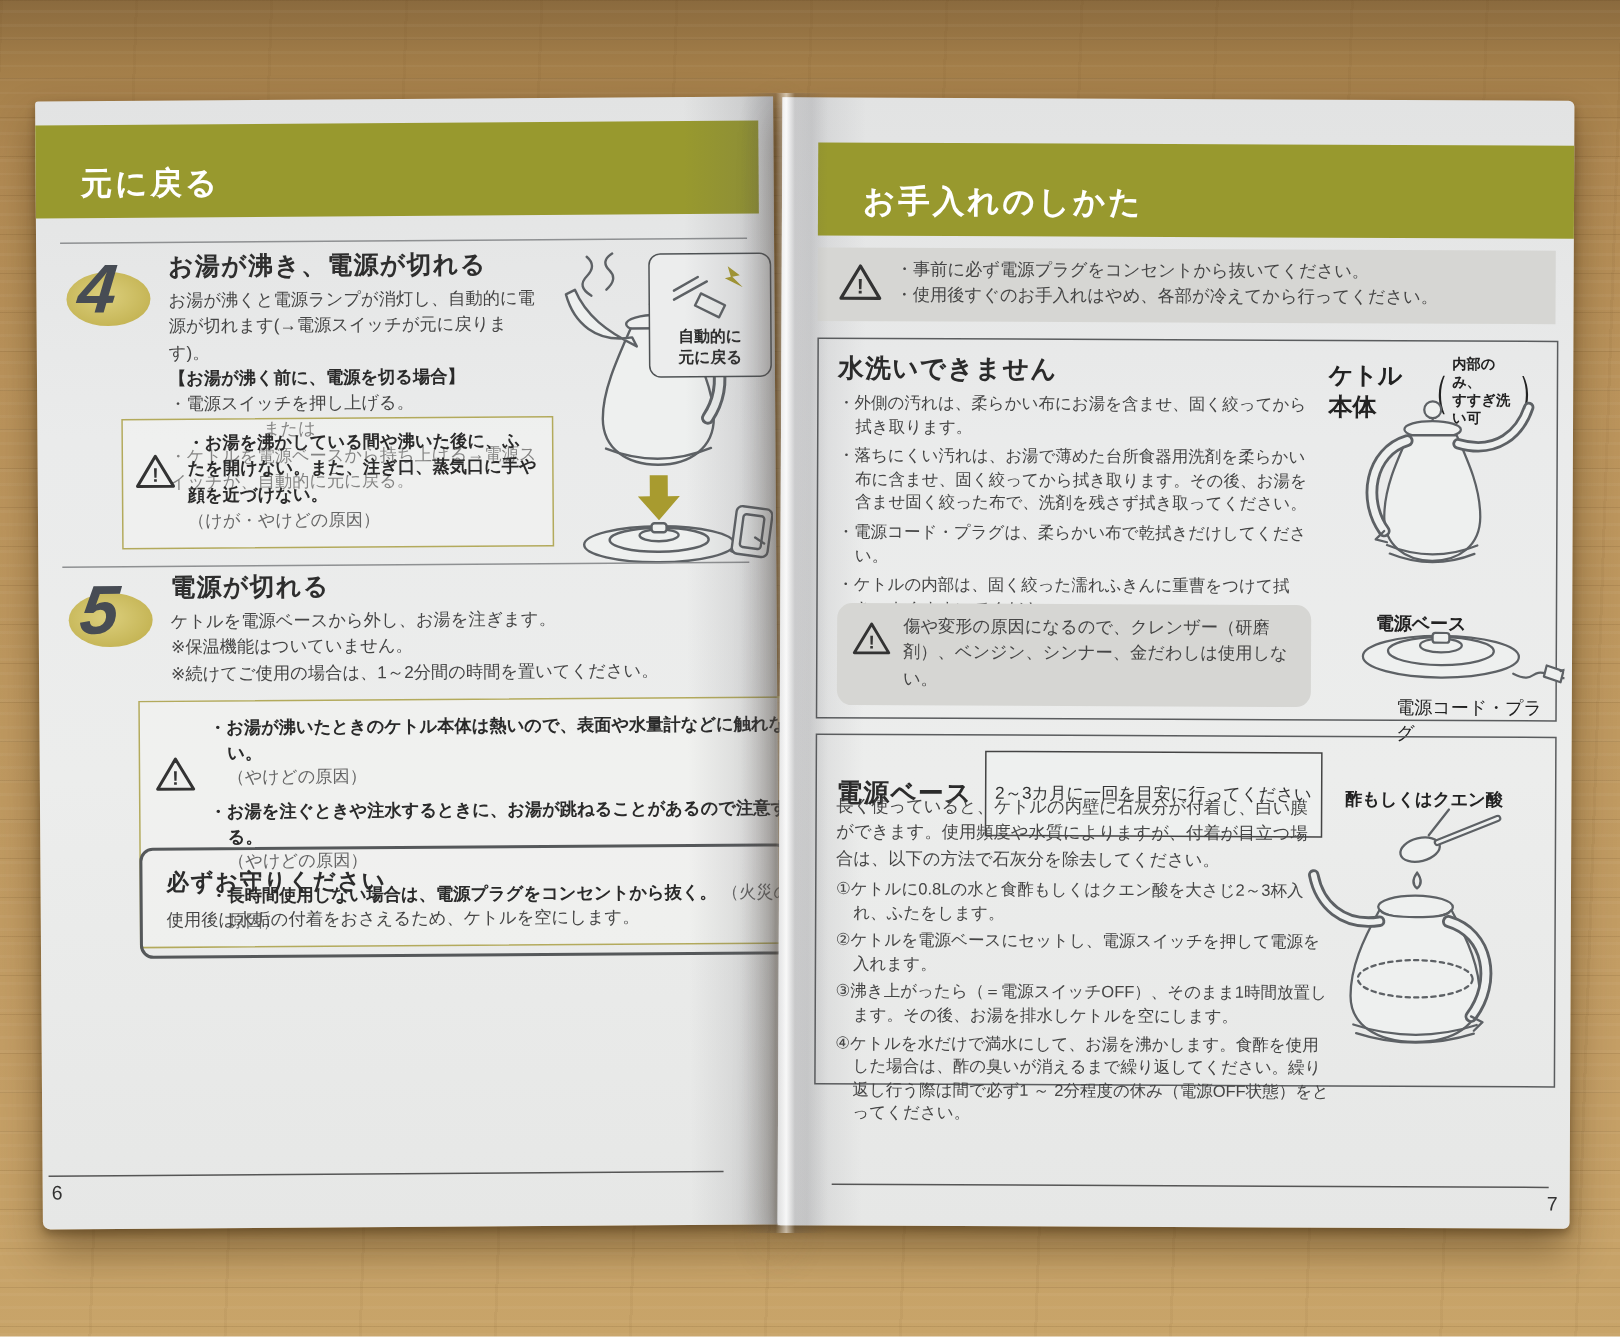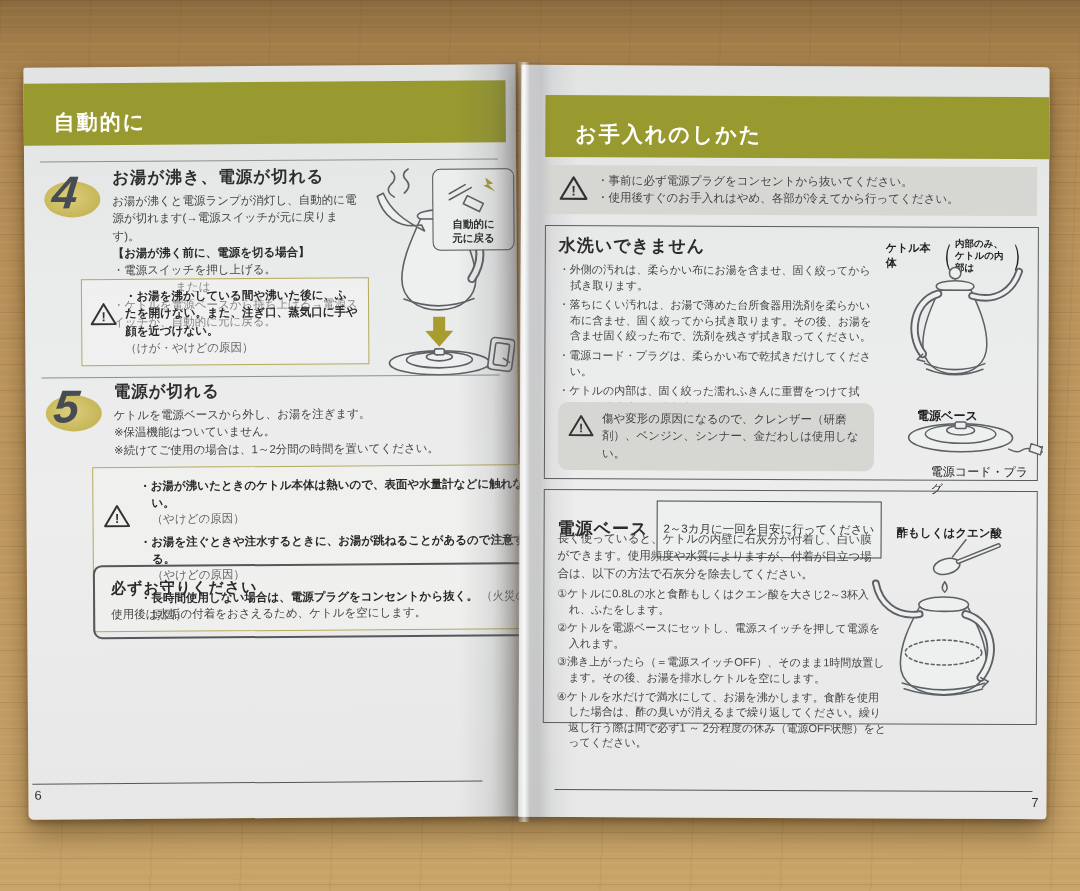--- a/index.html
+++ b/index.html
@@ -53,21 +53,21 @@
   .gold{fill:#a89b2f;stroke:none;}
   .prelines{white-space:pre-line;}
 </style>
 </head>
 <body>
 
 <div class="book">
 
   <div class="page left">
     <div class="band" style="left:0;right:10px;top:16px;">
-      <span class="t">自動的に</span>
+      <span class="t">元に戻る</span>
     </div>
     <div class="rule" style="left:16px;width:458px;top:94px;"></div>
 
     <div class="badge" style="left:18px;top:104px;">
       <span class="n">4</span>
     </div>
     <div class="sec-title" style="left:88px;top:100px;">お湯が沸き、電源が切れる</div>
     <div class="small" style="position:absolute;left:88px;top:126px;width:252px;">
       <div>お湯が沸くと電源ランプが消灯し、自動的に電源が切れます(→電源スイッチが元に戻ります)。</div>
       <div class="boldtxt">【お湯が沸く前に、電源を切る場合】</div>
@@ -202,24 +202,24 @@
         <span class="tri" style="position:absolute;left:10px;top:12px;">
           <svg width="26" height="23" viewBox="0 0 27 24">
             <polygon points="13.5,2 25.5,22 1.5,22" fill="none" stroke="#333" stroke-width="2" stroke-linejoin="round"></polygon>
             <text x="13.5" y="19" font-size="13" font-weight="bold" fill="#333" text-anchor="middle">!</text>
           </svg>
         </span>
         <div class="small">傷や変形の原因になるので、クレンザー（研磨剤）、ベンジン、シンナー、金だわしは使用しない。</div>
       </div>
 
       <div style="position:absolute;left:340px;top:10px;width:146px;display:flex;align-items:center;gap:2px;">
-        <span style="font-size:11px;font-weight:bold;color:#222;">ケトル本体</span>
+        <span style="font-size:16px;font-weight:bold;color:#222;">ケトル本体</span>
         <span style="font-size:20px;color:#222;transform:scaleY(1.5);">（</span>
         <span class="prelines" style="font-size:9.5px;font-weight:bold;color:#222;line-height:1.25;">内部のみ、
-ケトルの内部は</span>
+すすぎ洗い可</span>
         <span style="font-size:20px;color:#222;transform:scaleY(1.5);">）</span>
       </div>
       <svg width="160" height="132" viewBox="0 0 170 140" style="position:absolute;left:336px;top:34px;">
         <circle class="fillart" cx="78" cy="12" r="6"></circle>
         <path class="lineart" d="M78 18 v3"></path>
         <ellipse class="fillart" cx="78" cy="26" rx="20" ry="6"></ellipse>
         <path class="fillart" d="M61 30 C 52 50 44 68 44 88 C 44 108 59 119 78 119 C 97 119 112 108 112 88 C 112 68 104 50 95 30 Z"></path>
         <path class="lineart" d="M46 108 Q 78 121 110 108"></path>
         <path class="lineart" d="M48 114 Q 78 126 108 114"></path>
 

